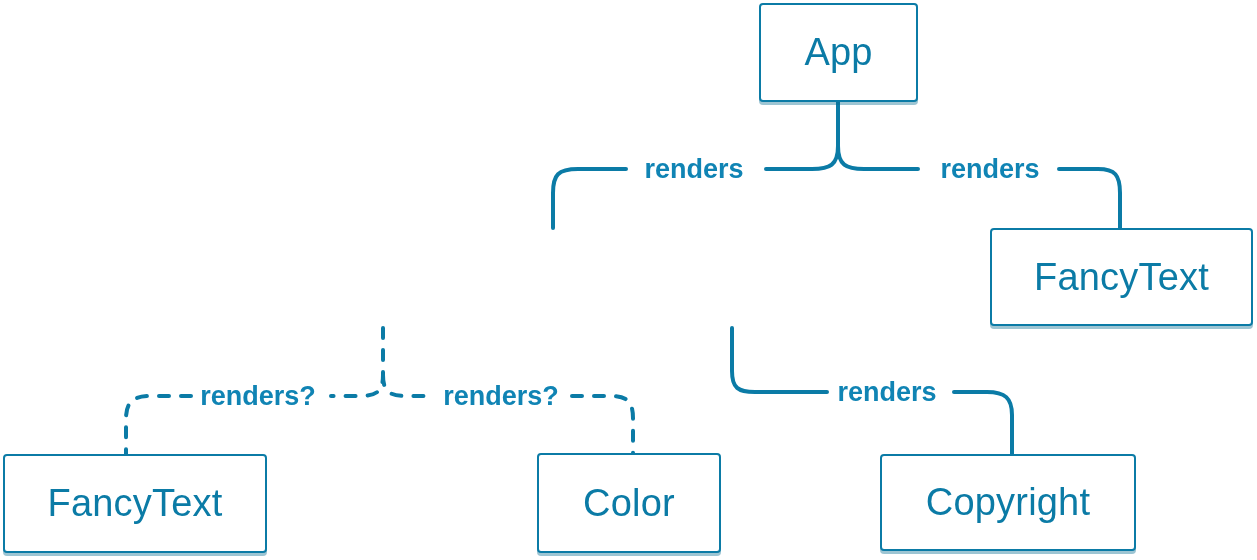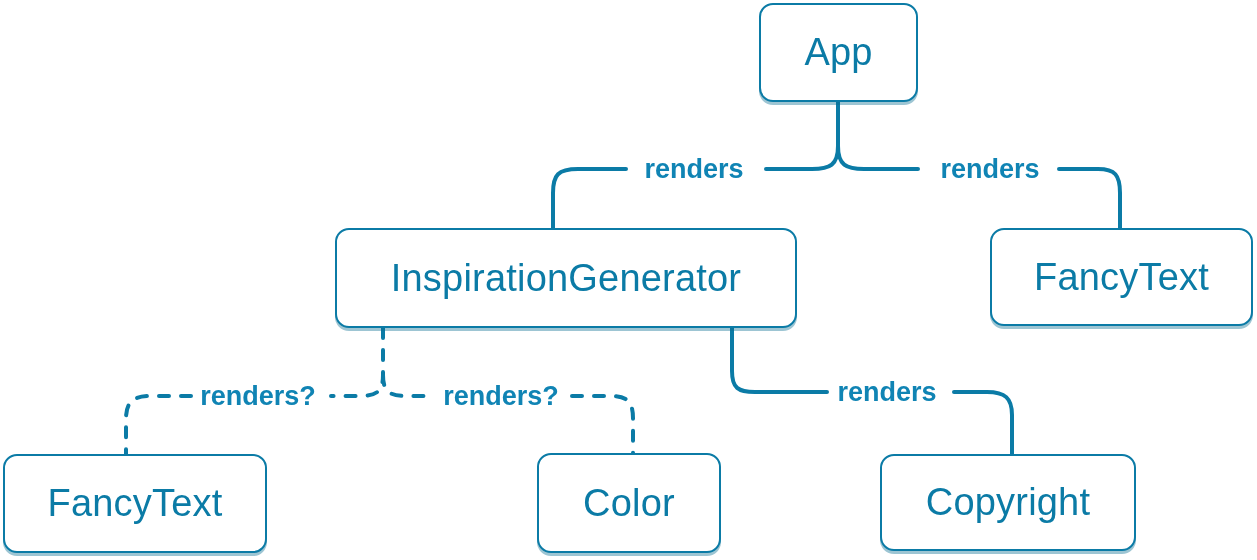--- a/index.html
+++ b/index.html
@@ -29,21 +29,21 @@
     font-weight:bold;
     font-size:27px;
     fill:var(--color-edge_label,#1084b4);
     text-anchor:middle;
   }
   .node{
     position:absolute;
     box-sizing:border-box;
     background:var(--color-node_bg,#fff);
     border:2.5px solid var(--color-accent,#0b7ba6);
-    border-radius:14px;
+    border-radius:4px;
     box-shadow:0 3px 0 rgba(9,110,145,0.40);
     display:flex;align-items:center;justify-content:center;
   }
   .node-label{
     color:var(--color-accent,#0b7ba6);
     font-size:38px;
     font-weight:500;
     letter-spacing:0.2px;
     white-space:nowrap;
   }
@@ -75,23 +75,20 @@
     <text class="edge-label" x="990" y="178">renders</text>
     <text class="edge-label" x="258" y="405">renders?</text>
     <text class="edge-label" x="501" y="405">renders?</text>
     <text class="edge-label" x="887" y="401">renders</text>
   </svg>
 
   <div class="node node-app">
     <span class="node-label">App</span>
   </div>
 
-  <div class="node node-ig">
-    <span class="node-label">InspirationGenerator</span>
-  </div>
 
   <div class="node node-ft-top">
     <span class="node-label">FancyText</span>
   </div>
 
   <div class="node node-ft-bottom">
     <span class="node-label">FancyText</span>
   </div>
 
   <div class="node node-color">

